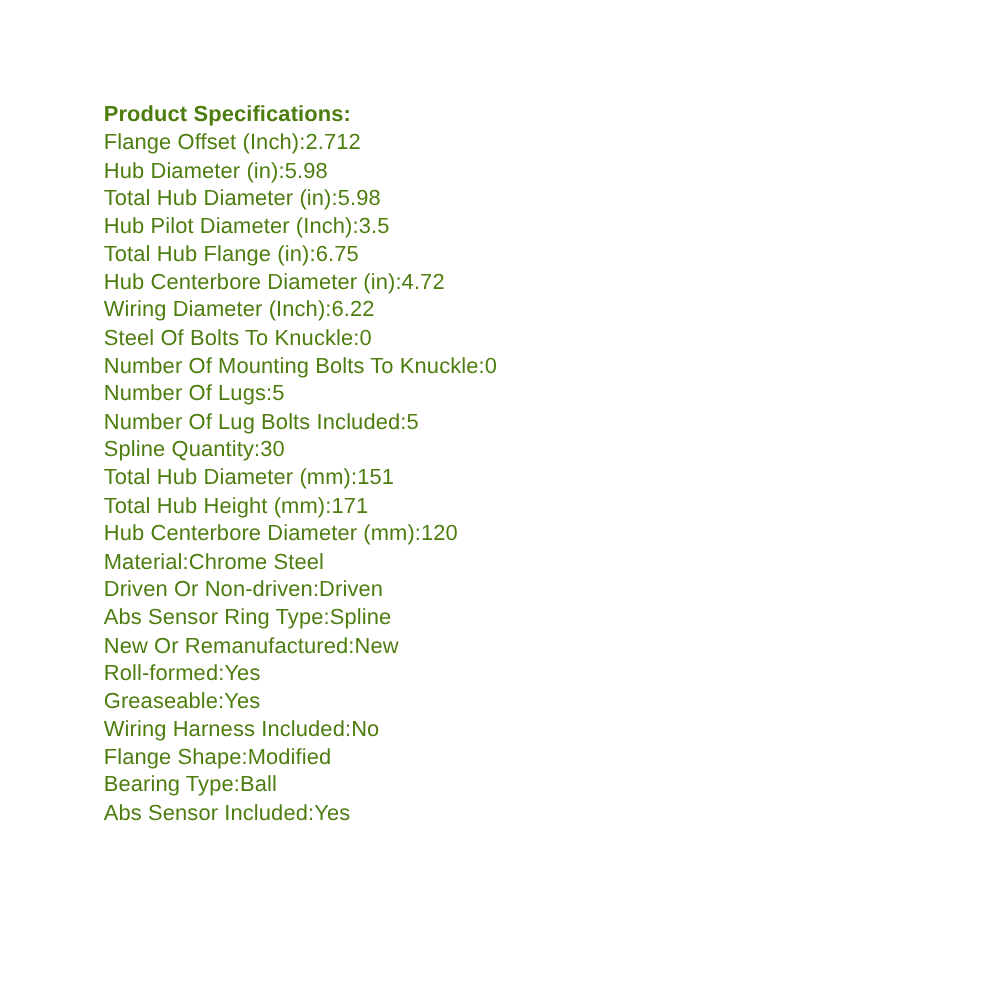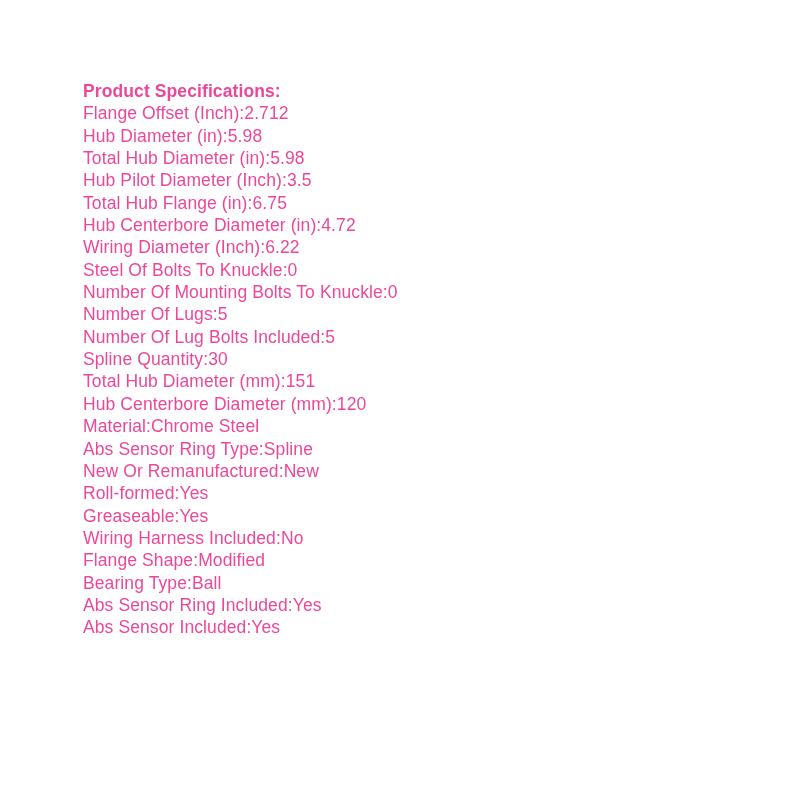--- a/index.html
+++ b/index.html
@@ -11,21 +11,21 @@
     width: 800px;
     height: 800px;
     position: relative;
     overflow: hidden;
     font-family: "Liberation Sans", "DejaVu Sans", sans-serif;
   }
   .specs {
     position: absolute;
     left: 83px;
     top: 80px;
-    color: #ec4899;
+    color: #4d7c0f;
     font-size: 17.5px;
     line-height: 22.35px;
     letter-spacing: 0.1px;
     white-space: nowrap;
   }
   .spec-title {
     font-weight: bold;
   }
   .spec-row span {
     display: inline;
@@ -43,25 +43,26 @@
       <div class="spec-row"><span>Hub Pilot Diameter (Inch)</span><span>:</span><span>3.5</span></div>
       <div class="spec-row"><span>Total Hub Flange (in)</span><span>:</span><span>6.75</span></div>
       <div class="spec-row"><span>Hub Centerbore Diameter (in)</span><span>:</span><span>4.72</span></div>
       <div class="spec-row"><span>Wiring Diameter (Inch)</span><span>:</span><span>6.22</span></div>
       <div class="spec-row"><span>Steel Of Bolts To Knuckle</span><span>:</span><span>0</span></div>
       <div class="spec-row"><span>Number Of Mounting Bolts To Knuckle</span><span>:</span><span>0</span></div>
       <div class="spec-row"><span>Number Of Lugs</span><span>:</span><span>5</span></div>
       <div class="spec-row"><span>Number Of Lug Bolts Included</span><span>:</span><span>5</span></div>
       <div class="spec-row"><span>Spline Quantity</span><span>:</span><span>30</span></div>
       <div class="spec-row"><span>Total Hub Diameter (mm)</span><span>:</span><span>151</span></div>
+      <div class="spec-row"><span>Total Hub Height (mm)</span><span>:</span><span>171</span></div>
       <div class="spec-row"><span>Hub Centerbore Diameter (mm)</span><span>:</span><span>120</span></div>
       <div class="spec-row"><span>Material</span><span>:</span><span>Chrome Steel</span></div>
+      <div class="spec-row"><span>Driven Or Non-driven</span><span>:</span><span>Driven</span></div>
       <div class="spec-row"><span>Abs Sensor Ring Type</span><span>:</span><span>Spline</span></div>
       <div class="spec-row"><span>New Or Remanufactured</span><span>:</span><span>New</span></div>
       <div class="spec-row"><span>Roll-formed</span><span>:</span><span>Yes</span></div>
       <div class="spec-row"><span>Greaseable</span><span>:</span><span>Yes</span></div>
       <div class="spec-row"><span>Wiring Harness Included</span><span>:</span><span>No</span></div>
       <div class="spec-row"><span>Flange Shape</span><span>:</span><span>Modified</span></div>
       <div class="spec-row"><span>Bearing Type</span><span>:</span><span>Ball</span></div>
-      <div class="spec-row"><span>Abs Sensor Ring Included</span><span>:</span><span>Yes</span></div>
       <div class="spec-row"><span>Abs Sensor Included</span><span>:</span><span>Yes</span></div>
     </div>
 </div>
 
 </body></html>

